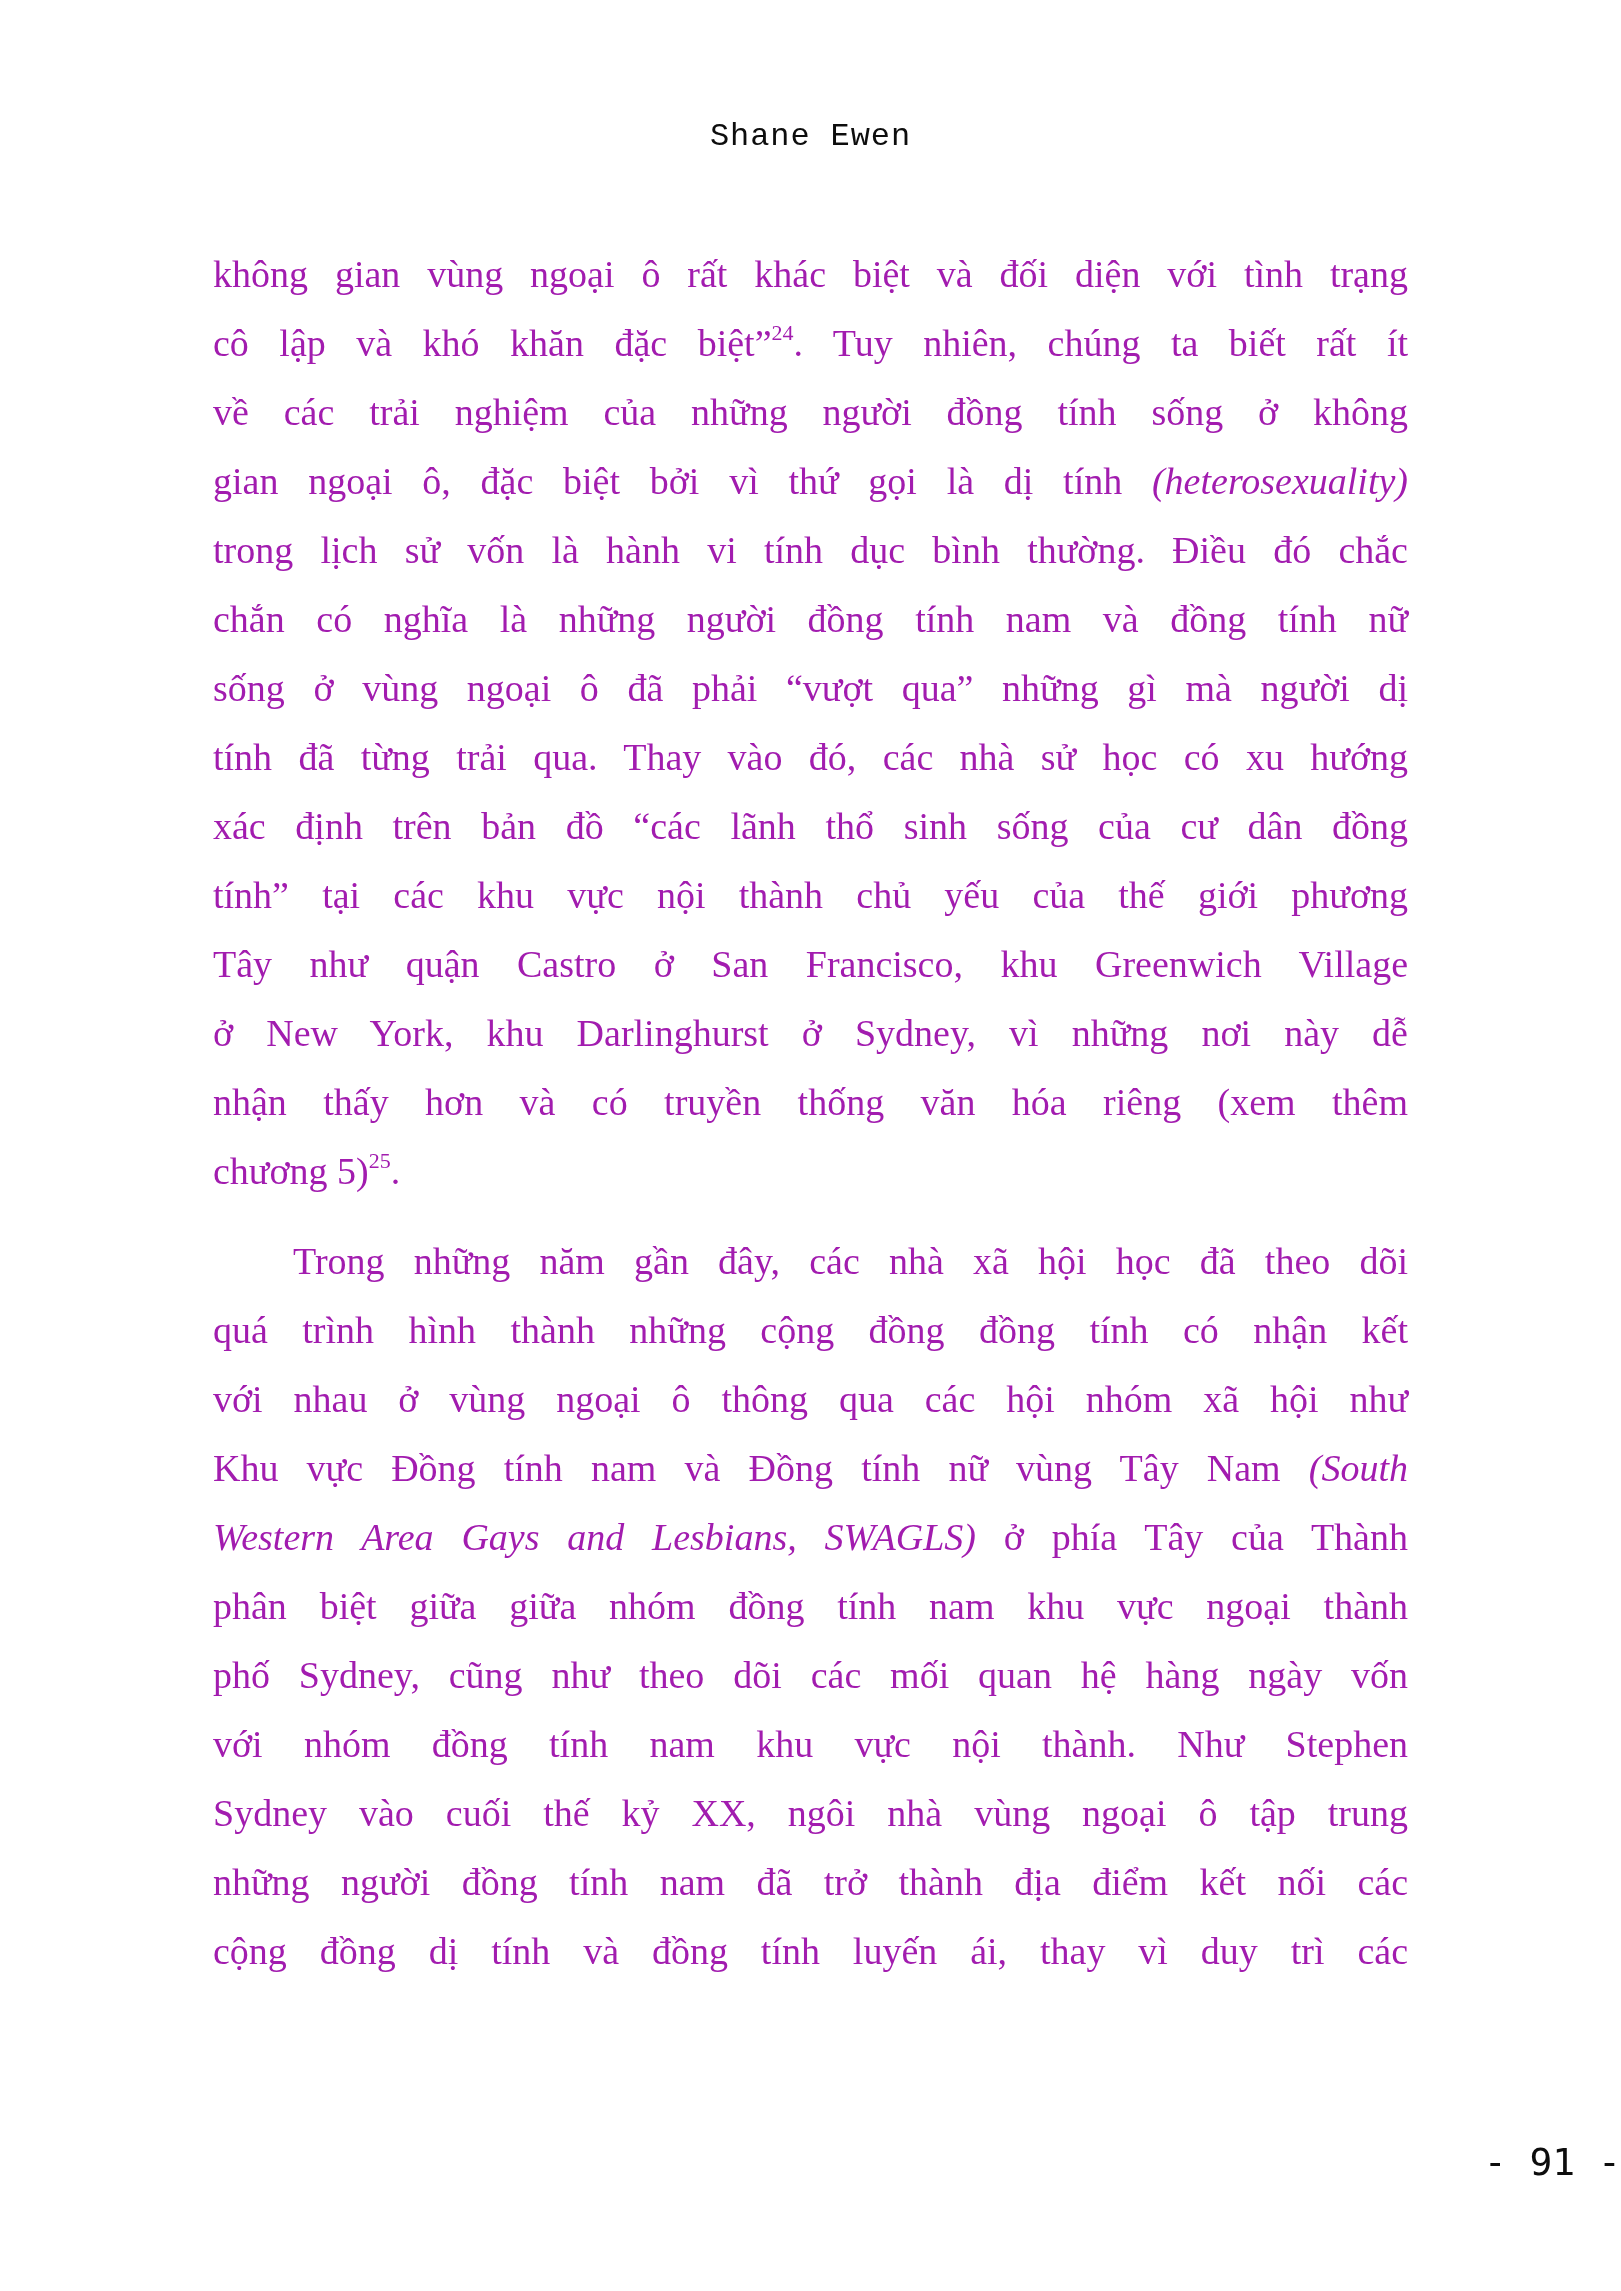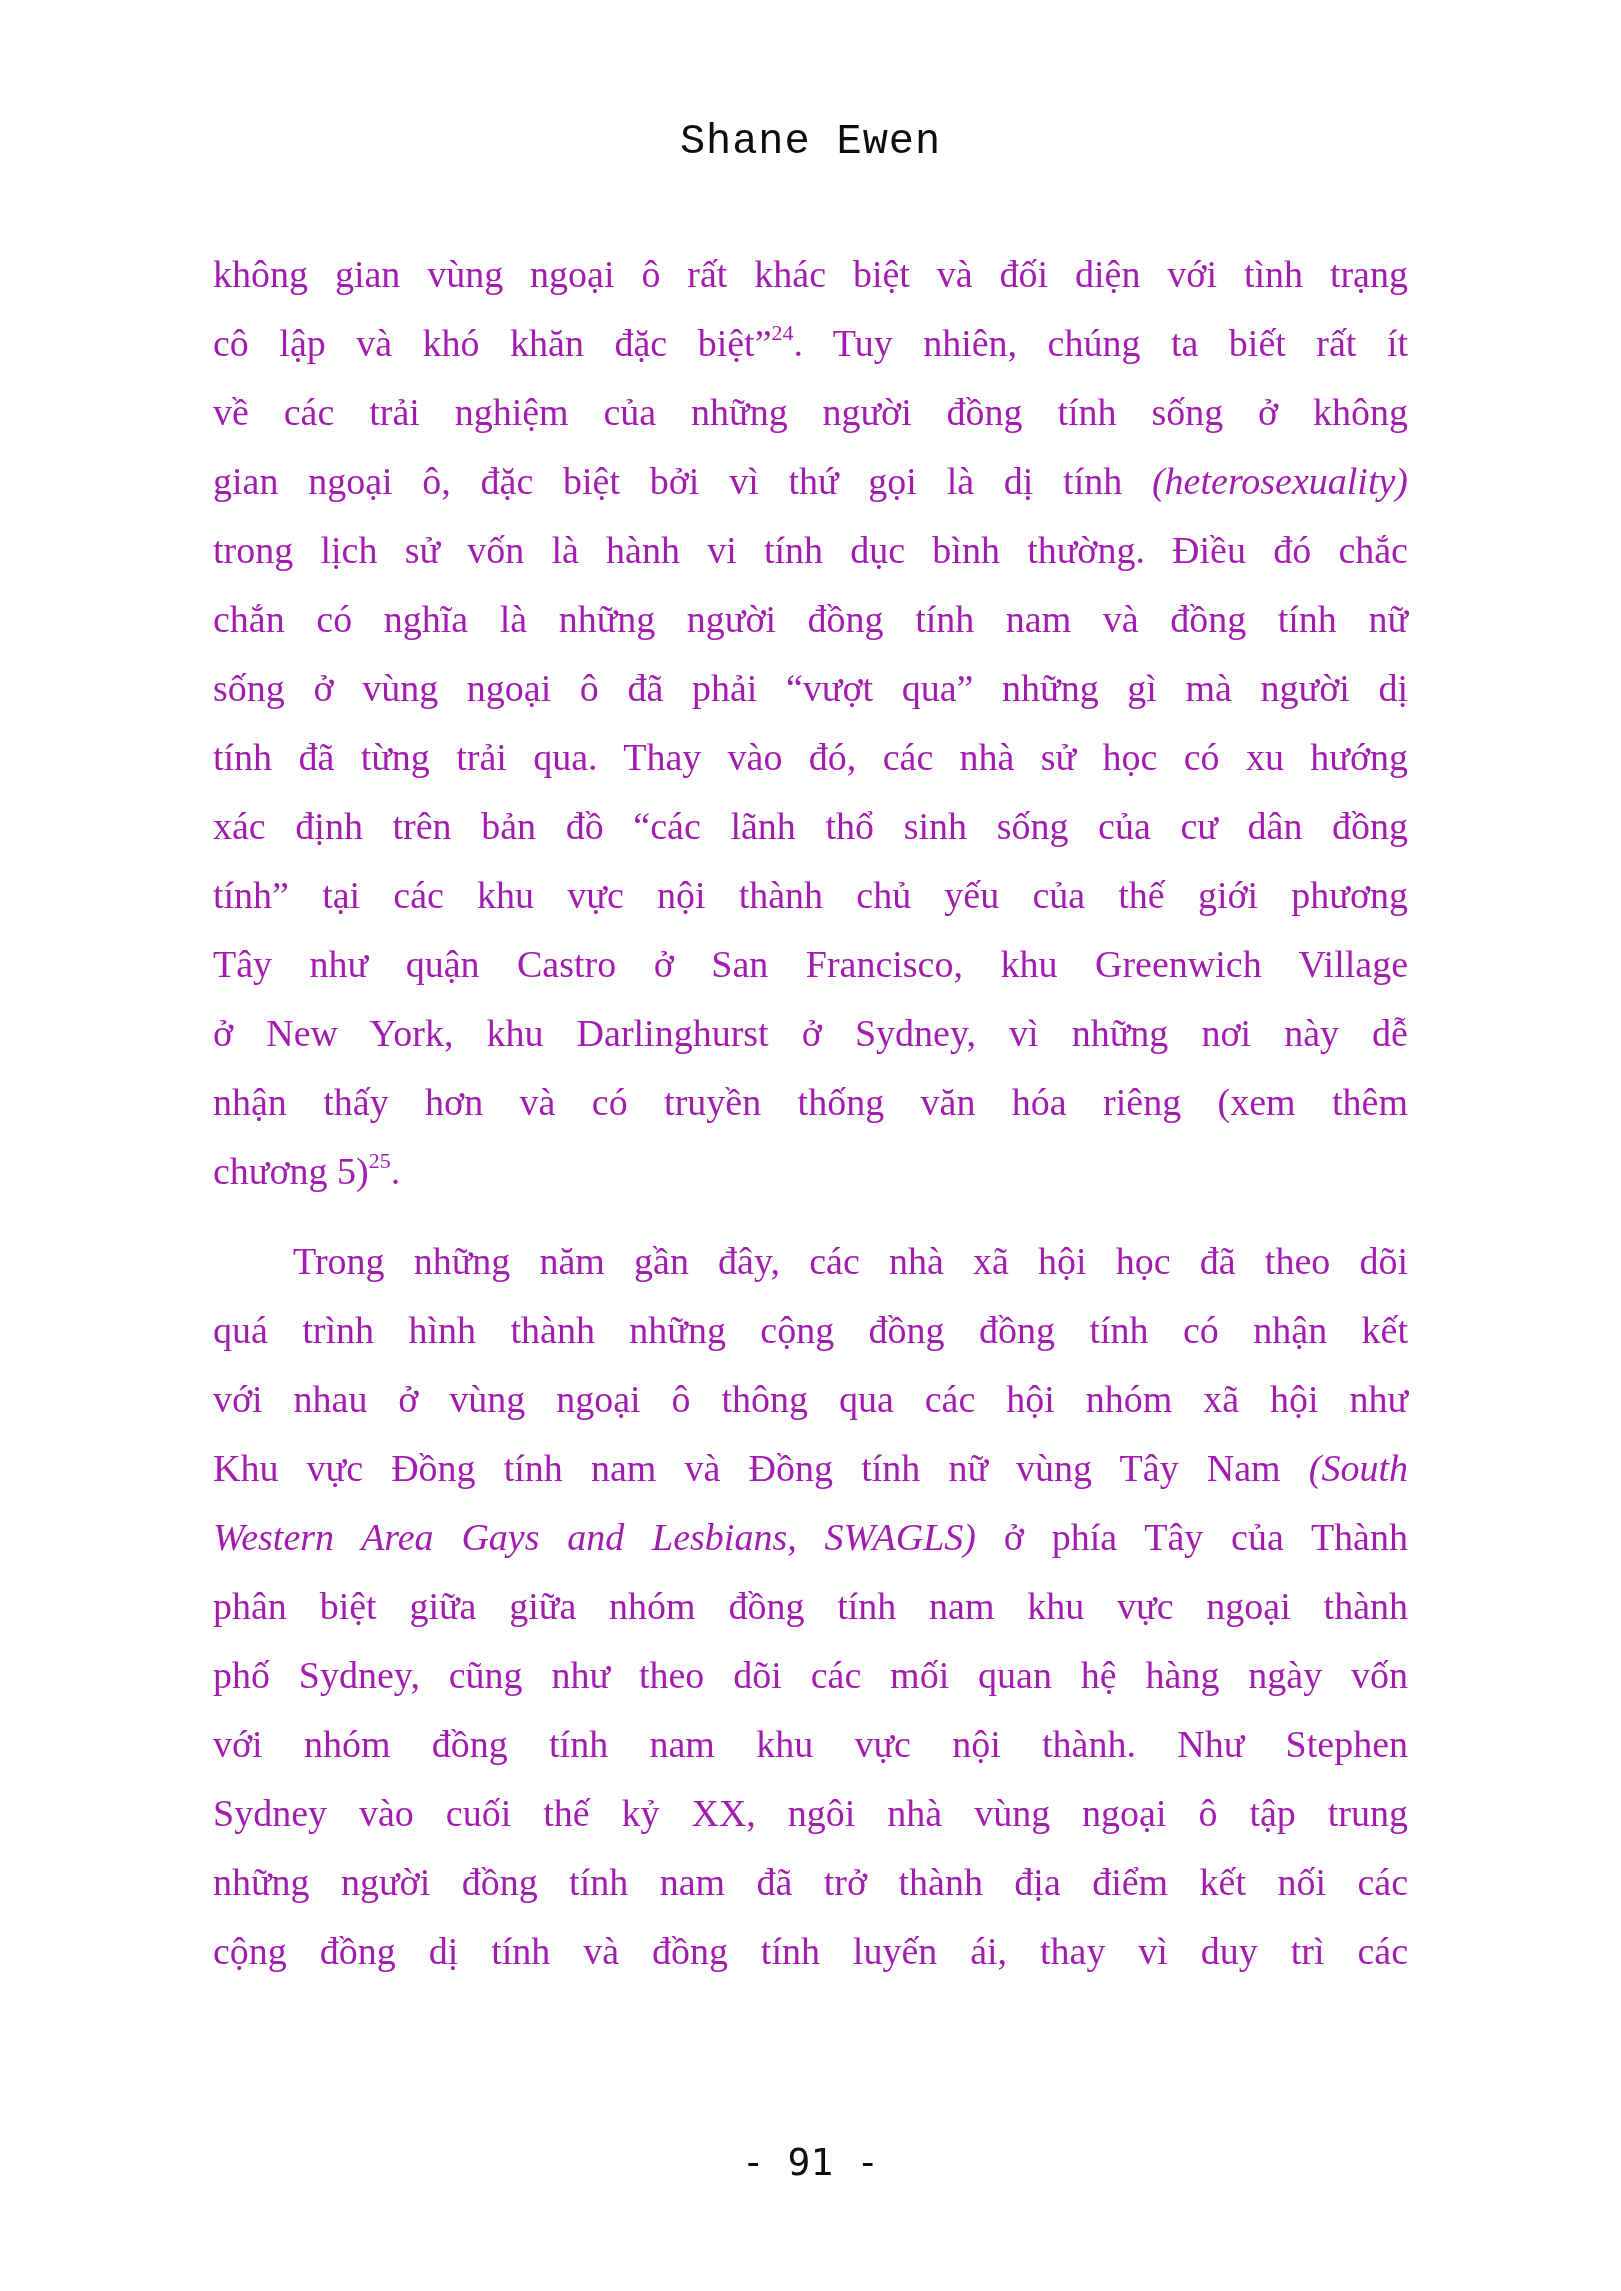--- a/index.html
+++ b/index.html
@@ -17,21 +17,21 @@
     inset: 0;
     background: #ffffff;
   }
   .running-head {
     position: absolute;
     top: 119px;
     left: 0;
     width: 1621px;
     text-align: center;
     font-family: "Liberation Mono", monospace;
-    font-size: 42px;
+    font-size: 32px;
     line-height: 1.1;
     letter-spacing: 0.9px;
     color: #0d0d0d;
     white-space: pre;
   }
   .body-text {
     position: absolute;
     top: 240px;
     left: 213px;
     width: 1195px;
@@ -61,21 +61,21 @@
     position: relative;
     top: -16px;
     letter-spacing: 0;
     margin-top: 40px;
   }
   .page-number {
     position: absolute;
     top: 2142px;
     left: 0;
     width: 1621px;
-    text-align: center;
+    text-align: right;
     font-family: "DejaVu Sans Mono", monospace;
     font-size: 38px;
     line-height: 1.1;
     color: #0d0d0d;
     white-space: pre;
   }
 </style>
 </head>
 <body>
 

